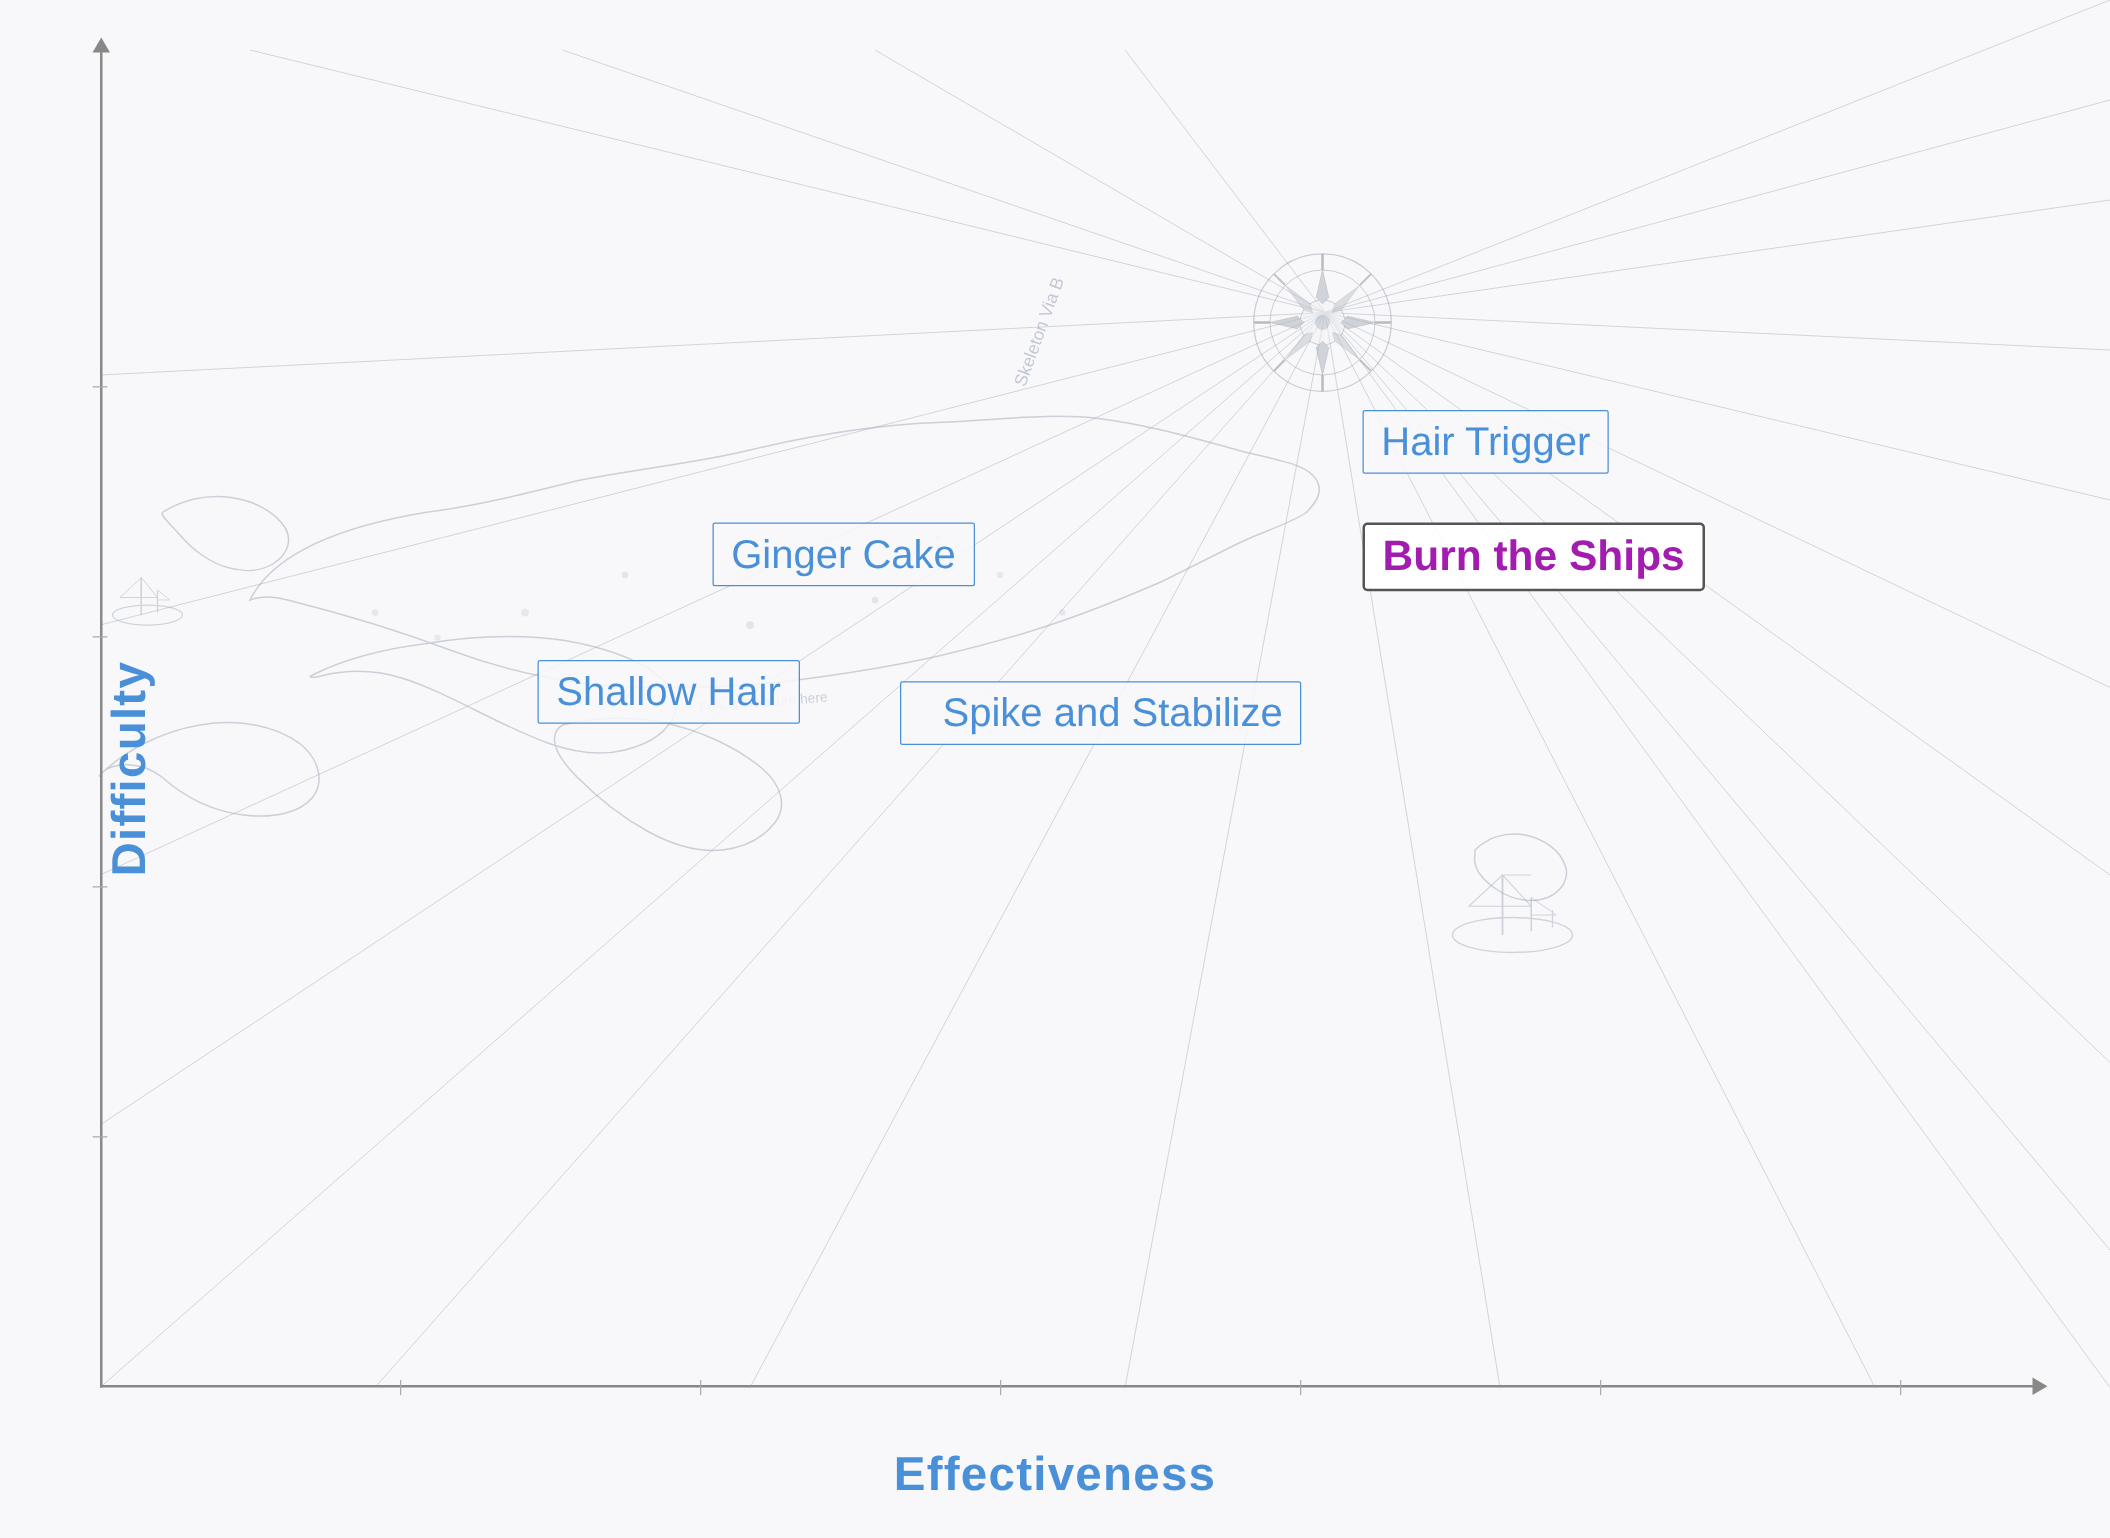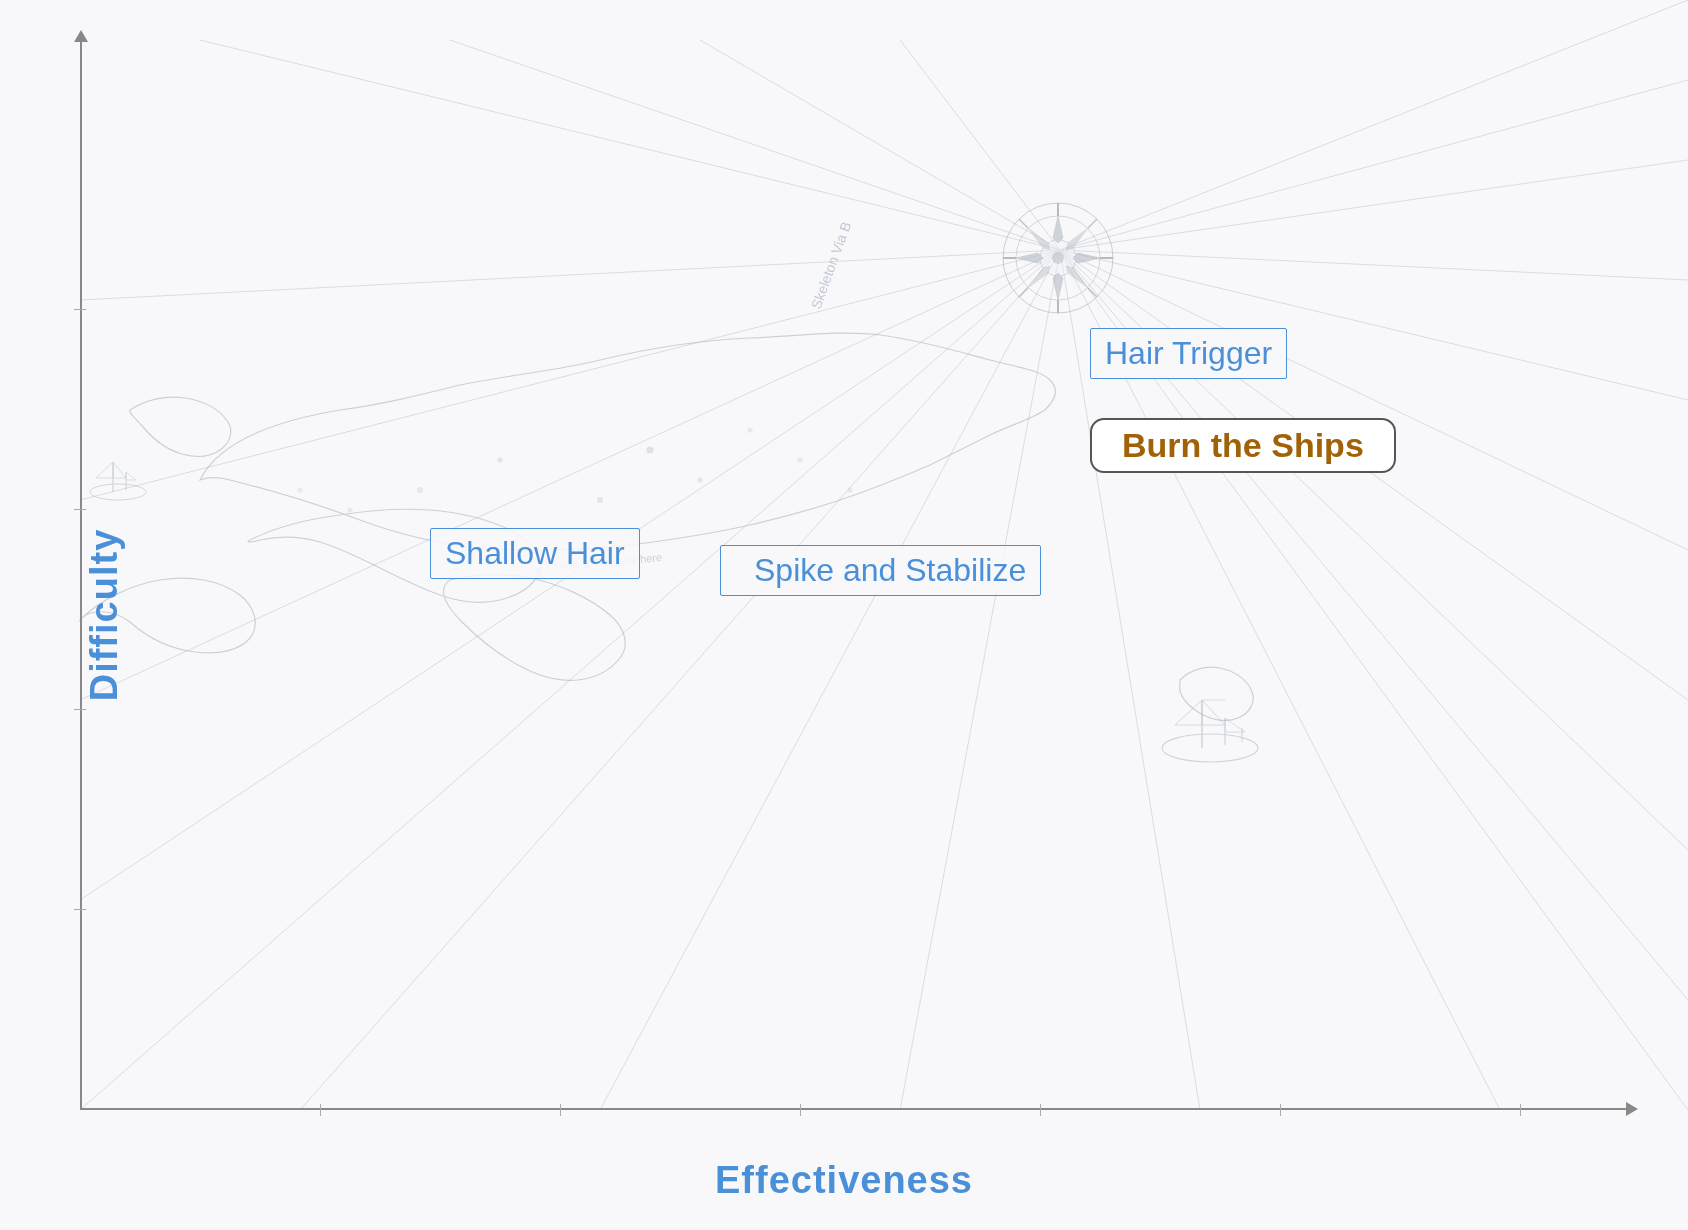--- a/index.html
+++ b/index.html
@@ -113,26 +113,26 @@
       background: rgba(248,248,250,0.85);
       white-space: nowrap;
       border-radius: 2px;
       text-align: center;
     }
 
     .chart-label-bold {
       position: absolute;
       font-size: 34px;
       font-weight: 700;
-      color: #a16207;
+      color: #a21caf;
       border: 2px solid #555;
-      padding: 6px 30px;
+      padding: 6px 14px;
       background: rgba(255,255,255,0.9);
       white-space: nowrap;
-      border-radius: 14px;
+      border-radius: 4px;
     }
 
     
     .radial-lines-svg {
       position: absolute;
       top: 0;
       left: 0;
       width: 100%;
       height: 100%;
       pointer-events: none;
@@ -270,20 +270,21 @@
   <div class="tick-x" style="left: 1040px;"></div>
   <div class="tick-x" style="left: 1280px;"></div>
   <div class="tick-x" style="left: 1520px;"></div>
 
   <div class="y-axis-label">Difficulty</div>
 
   <div class="x-axis-label">Effectiveness</div>
 
   <div class="chart-label" style="left: 430px; top: 528px;">Shallow Hair</div>
 
+  <div class="chart-label" style="left: 570px; top: 418px;">Ginger Cake</div>
 
   <div class="chart-label" style="left: 720px; top: 545px; padding-left: 33px;">Spike and Stabilize</div>
 
   <div class="chart-label" style="left: 1090px; top: 328px;">Hair Trigger</div>
 
   <div class="chart-label-bold" style="left: 1090px; top: 418px;">Burn the Ships</div>
 
 </div>
 
 </body></html>

